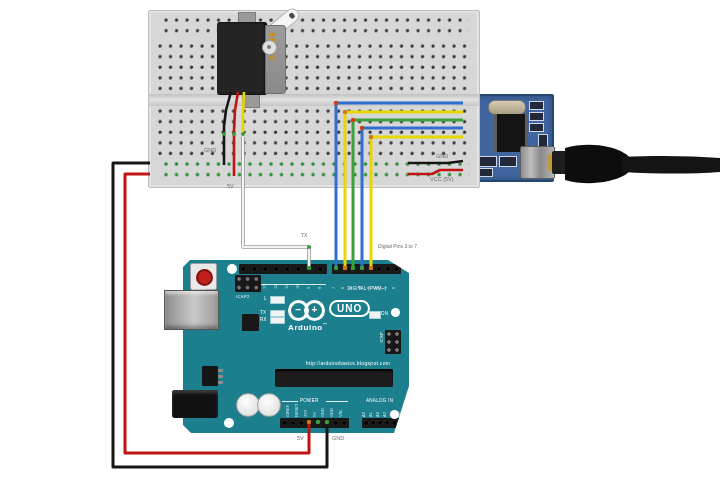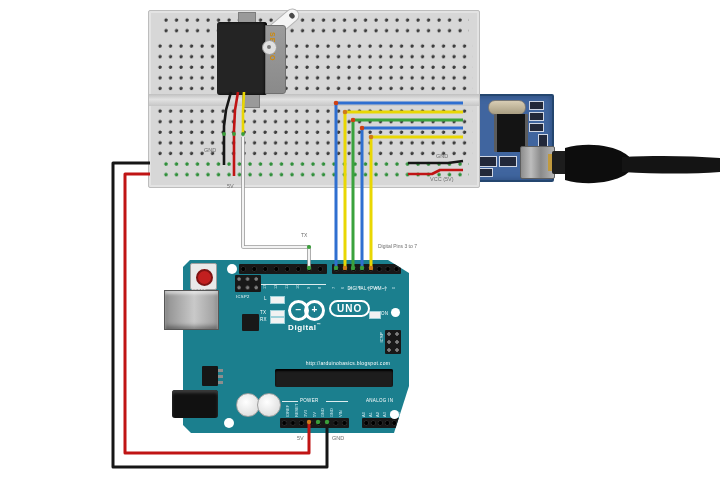--- a/index.html
+++ b/index.html
@@ -191,21 +191,21 @@
     <div class="silk" style="left:81px;top:37px;">L</div>
     <div class="ledrect" style="left:87px;top:36px;width:13px;height:6px;"></div>
     <div class="silk" style="left:77px;top:51px;">TX</div>
     <div class="ledrect" style="left:87px;top:50px;width:13px;height:5px;"></div>
     <div class="silk" style="left:77px;top:58px;">RX</div>
     <div class="ledrect" style="left:87px;top:57px;width:13px;height:5px;"></div>
     <div class="abs chip8u2"></div>
 
     <div class="lcir" style="left:105px;top:40px;">−</div>
     <div class="lcir" style="left:121px;top:40px;">+</div>
-    <div class="brandname" style="left:105px;top:62px;"><span>Digital</span><span style="font-size:4px;vertical-align:super;">™</span></div>
+    <div class="brandname" style="left:105px;top:62px;"><span>Arduino</span><span style="font-size:4px;vertical-align:super;">™</span></div>
     <div class="uno-oval" style="left:146px;top:40px;">UNO</div>
     <div class="ledrect" style="left:186px;top:51px;width:10px;height:6px;"></div>
     <div class="silk" style="left:198px;top:52px;">ON</div>
     <div class="hole" style="left:208px;top:48px;width:9px;height:9px;"></div>
 
     <div class="silk" style="left:197px;top:72px;writing-mode:vertical-rl;transform:rotate(180deg);font-size:4px;">ICSP</div>
     <div class="abs icsp" style="left:202px;top:70px;width:16px;height:24px;background-size:8px 8px;"></div>
 
     <div class="abs atmega"></div>
     <div class="abs vreg">

